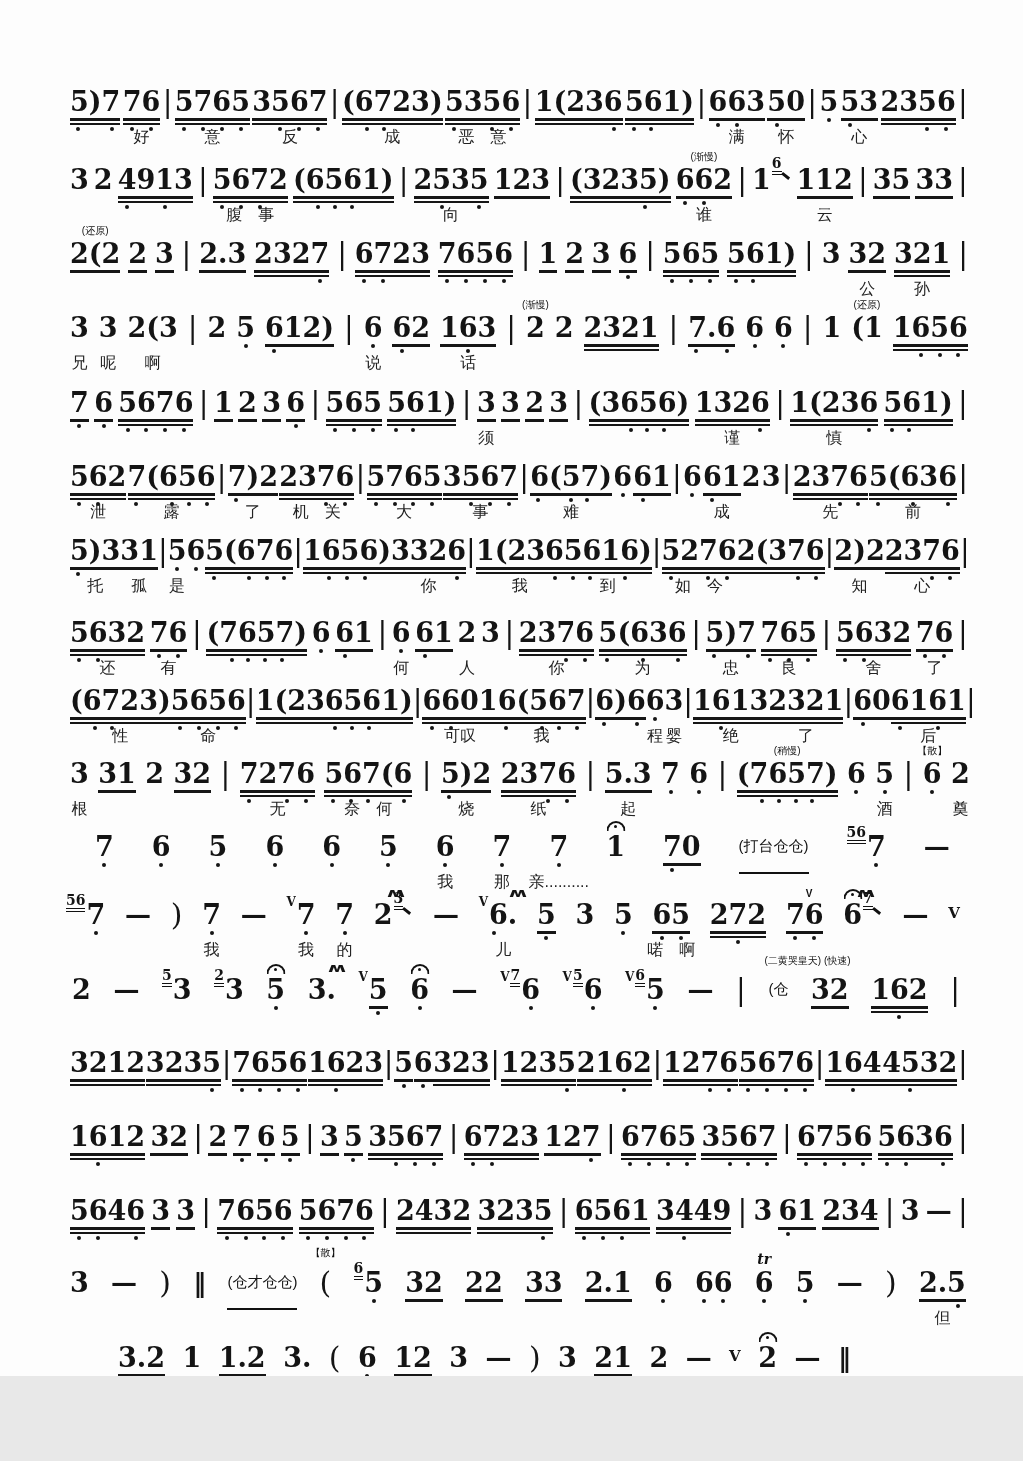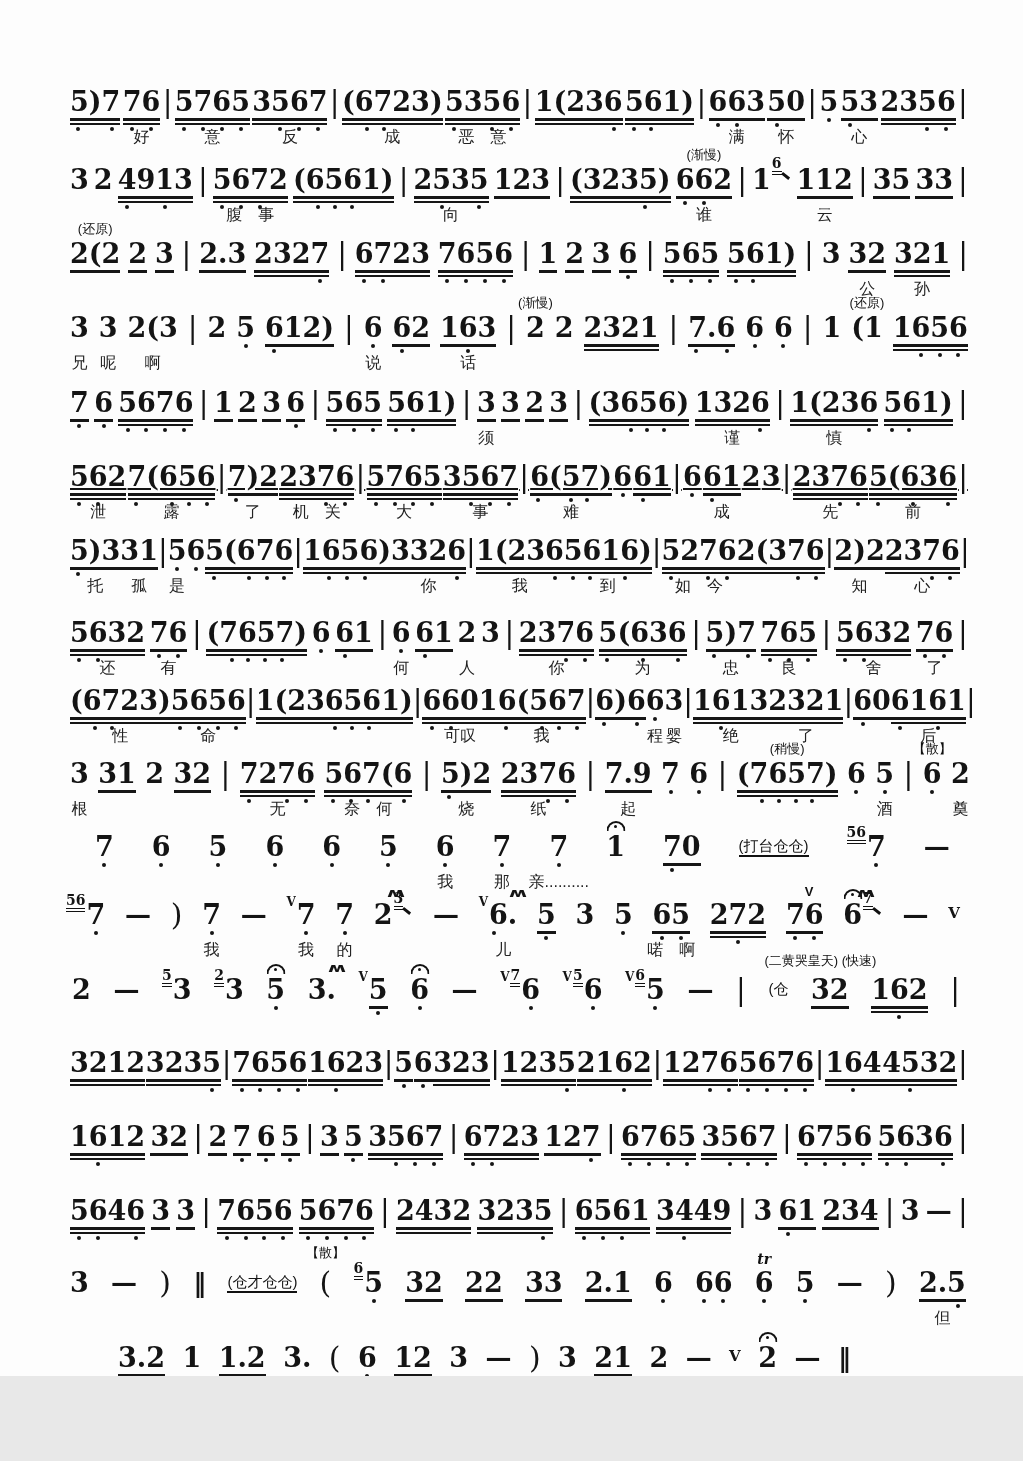--- a/index.html
+++ b/index.html
@@ -7,39 +7,39 @@
         font-family:"Liberation Sans",sans-serif;color:#141414;}
   .system{position:absolute;display:flex;justify-content:space-between;align-items:flex-start;}
   .tok{display:inline-flex;align-items:flex-start;position:relative;}
   .core{position:relative;display:inline-flex;flex-direction:column;align-items:center;}
   .chs{font-family:"DejaVu Serif",serif;font-weight:700;font-size:27px;line-height:28px;white-space:pre;}
   .ul{align-self:stretch;height:2.5px;background:#161616;margin-top:2px;}
   .dots{align-self:stretch;display:flex;justify-content:space-around;margin-top:2px;height:5px;}
   .dot{width:4px;height:4px;background:#161616;border-radius:50%;}
   .dot.n{visibility:hidden;}
   .lyr{position:absolute;top:39px;left:50%;transform:translateX(-50%);font-size:16px;color:#222;white-space:nowrap;}
-  .sup{position:absolute;bottom:100%;left:50%;transform:translateX(-50%);font-size:13px;white-space:nowrap;margin-bottom:2px;color:#111;}
+  .sup{position:absolute;bottom:100%;left:50%;transform:translateX(-50%);font-size:10px;white-space:nowrap;margin-bottom:2px;color:#111;}
   .sup.sl{left:-4px;transform:none;text-align:right;}
   .sup.si{font-style:italic;font-weight:700;font-family:"DejaVu Serif",serif;font-size:14px;}
   .m{position:absolute;bottom:100%;left:50%;transform:translateX(-50%);width:15px;height:8px;
      border:2px solid #111;border-bottom:none;border-radius:10px 10px 0 0;margin-bottom:2px;}
   .m::after{content:"";position:absolute;left:50%;top:2px;width:3px;height:3px;background:#111;border-radius:50%;transform:translateX(-50%);}
   .t{position:absolute;bottom:100%;left:72%;font-size:13px;font-weight:700;margin-bottom:1px;
      transform:scaleX(1.5);transform-origin:left bottom;font-family:"DejaVu Sans",sans-serif;}
   .v{font-size:12px;font-weight:700;margin:-6px 1px 0 0;font-family:"DejaVu Serif",serif;}
   .gr{font-family:"DejaVu Serif",serif;font-weight:700;font-size:14px;line-height:15px;border-bottom:4px double #111;margin:-8px 1px 0 0;white-space:pre;}
   .gr.q{margin:-10px 0 0 1px;}
   .fall{width:9px;height:2.5px;background:#111;transform:rotate(38deg);transform-origin:left top;margin-top:6px;margin-left:1px;}
   .bar{font-size:29px;line-height:28px;font-family:"DejaVu Serif",serif;}
   .bar.dbl{letter-spacing:-1px;font-weight:700;font-size:26px;}
   .da{font-size:26px;line-height:26px;font-weight:700;font-family:"DejaVu Serif",serif;}
   .par{font-size:30px;line-height:28px;font-family:"DejaVu Serif",serif;position:relative;}
   .vt{font-size:15px;font-weight:700;line-height:24px;font-family:"DejaVu Serif",serif;}
   .ann{position:relative;font-size:15px;line-height:26px;white-space:nowrap;}
-  .ann.u .annx{border-bottom:2px solid #111;padding-bottom:1px;}
+  .ann.u .annx{border-bottom:2px solid #111;padding-bottom:18px;}
   .footer-date{position:absolute;top:1398px;left:688px;width:170px;height:8px;overflow:hidden;color:#8f8f8f;font-size:14px;letter-spacing:2px;}
   .footer-page{position:absolute;top:1398px;left:922px;width:50px;height:8px;overflow:hidden;color:#555;font-size:14px;}
 </style>
 </head>
 <body>
 
 <div class="page">
   <div id="systems">
       <div class="system" style="top: 88px; left: 70px; width: 898px;">
         <span class="tok">
@@ -807,21 +807,21 @@
             <span class="dots">
               <i class="dot"></i>
               <i class="dot"></i>
               <i class="dot n"></i>
               <i class="dot n"></i>
             </span>
           </span>
         </span>
         <span class="bar">|</span>
       </div>
-      <div class="system" style="top: 463px; left: 70px; width: 898px; text-decoration: underline;">
+      <div class="system" style="top: 463px; left: 70px; width: 898px;">
         <span class="tok">
           <span class="core">
             <span class="chs">562</span>
             <span class="ul"></span>
             <span class="ul"></span>
             <span class="dots">
               <i class="dot"></i>
               <i class="dot"></i>
               <i class="dot n"></i>
             </span>
@@ -1577,21 +1577,21 @@
               <i class="dot n"></i>
               <i class="dot"></i>
               <i class="dot"></i>
             </span>
             <span class="lyr">纸</span>
           </span>
         </span>
         <span class="bar">|</span>
         <span class="tok">
           <span class="core">
-            <span class="chs">7.9</span>
+            <span class="chs">5.3</span>
             <span class="ul"></span>
             <span class="lyr">起</span>
           </span>
         </span>
         <span class="tok">
           <span class="core">
             <span class="chs">7</span>
             <span class="dots">
               <i class="dot"></i>
             </span>

